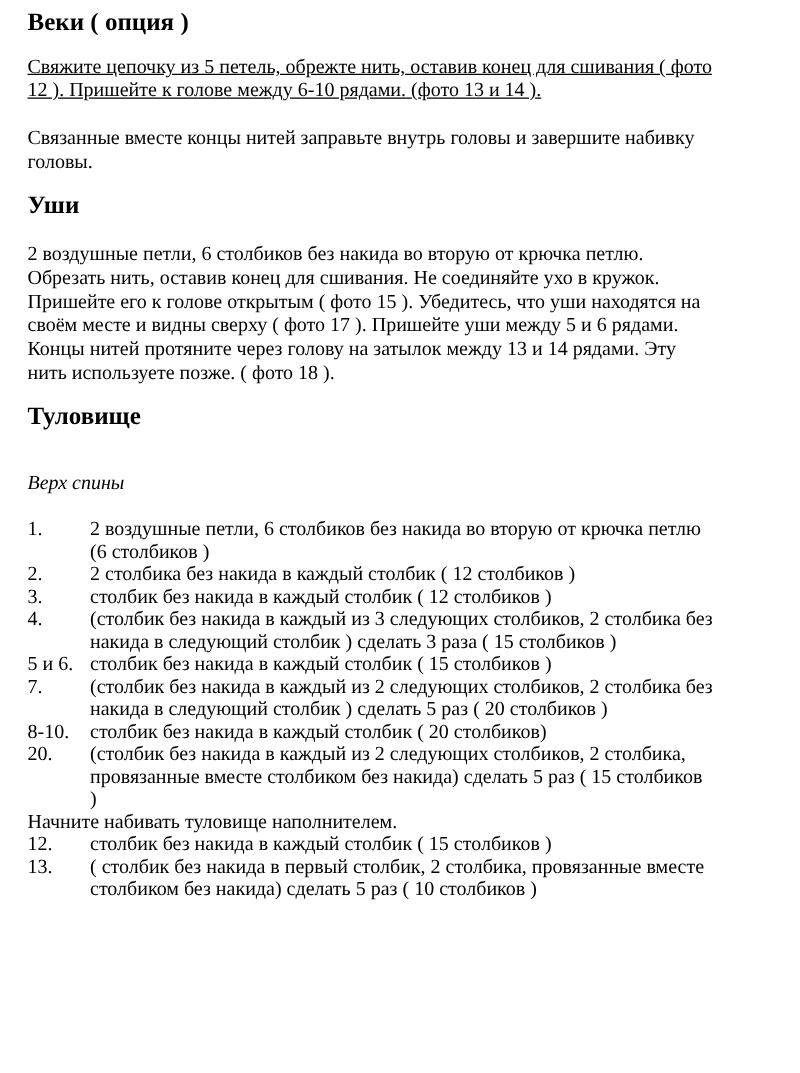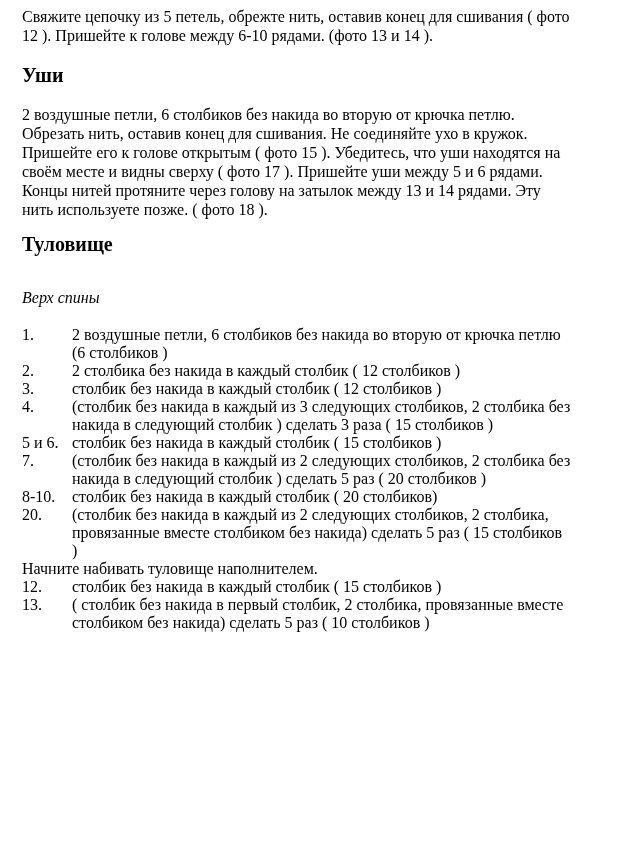--- a/index.html
+++ b/index.html
@@ -24,40 +24,43 @@
     font-size: 20px;
     line-height: 22px;
     font-weight: bold;
     margin: 0;
   }
   .para {
     margin: 0;
     white-space: pre-line;
   }
   #h-eyelids   { margin-bottom: 15px; }
-  #p-eyelids-1 { margin-bottom: 19px; }
+  #p-eyelids-1 { margin-bottom: 19px; text-decoration: underline; }
   #p-eyelids-2 { margin-bottom: 14px; }
   #h-ears      { margin-bottom: 19px; }
   #p-ears-1    { margin-bottom: 14px; }
   #p-ears-2    { margin-bottom: 38px; }
   #h-body      { margin-bottom: 33px; }
   #subhead     { margin-bottom: 19px; white-space: pre-line; font-style: italic; }
   .list { line-height: 18px; }
   .row  { display: flex; }
   .num  { flex: 0 0 50px; width: 50px; }
   .txt  { flex: 1 1 auto; white-space: pre-line; }
   .note { line-height: 18px; white-space: pre-line; }
 </style>
 </head>
 <body>
 
 <div class="page">
 
+  <div class="heading" id="h-eyelids">Веки ( опция )</div>
   <p class="para" id="p-eyelids-1">Свяжите цепочку из 5 петель, обрежте нить, оставив конец для сшивания ( фото
 12 ). Пришейте к голове между 6-10 рядами. (фото 13 и 14 ).</p>
+  <p class="para" id="p-eyelids-2">Связанные вместе концы нитей заправьте внутрь головы и завершите набивку
+головы.</p>
 
   <div class="heading" id="h-ears">Уши</div>
   <p class="para" id="p-ears-1">2 воздушные петли, 6 столбиков без накида во вторую от крючка петлю.
 Обрезать нить, оставив конец для сшивания. Не соединяйте ухо в кружок.
 Пришейте его к голове открытым ( фото 15 ). Убедитесь, что уши находятся на
 своём месте и видны сверху ( фото 17 ). Пришейте уши между 5 и 6 рядами.
 Концы нитей протяните через голову на затылок между 13 и 14 рядами. Эту
 нить используете позже. ( фото 18 ).</p>
 
   <div class="heading" id="h-body">Туловище</div>

